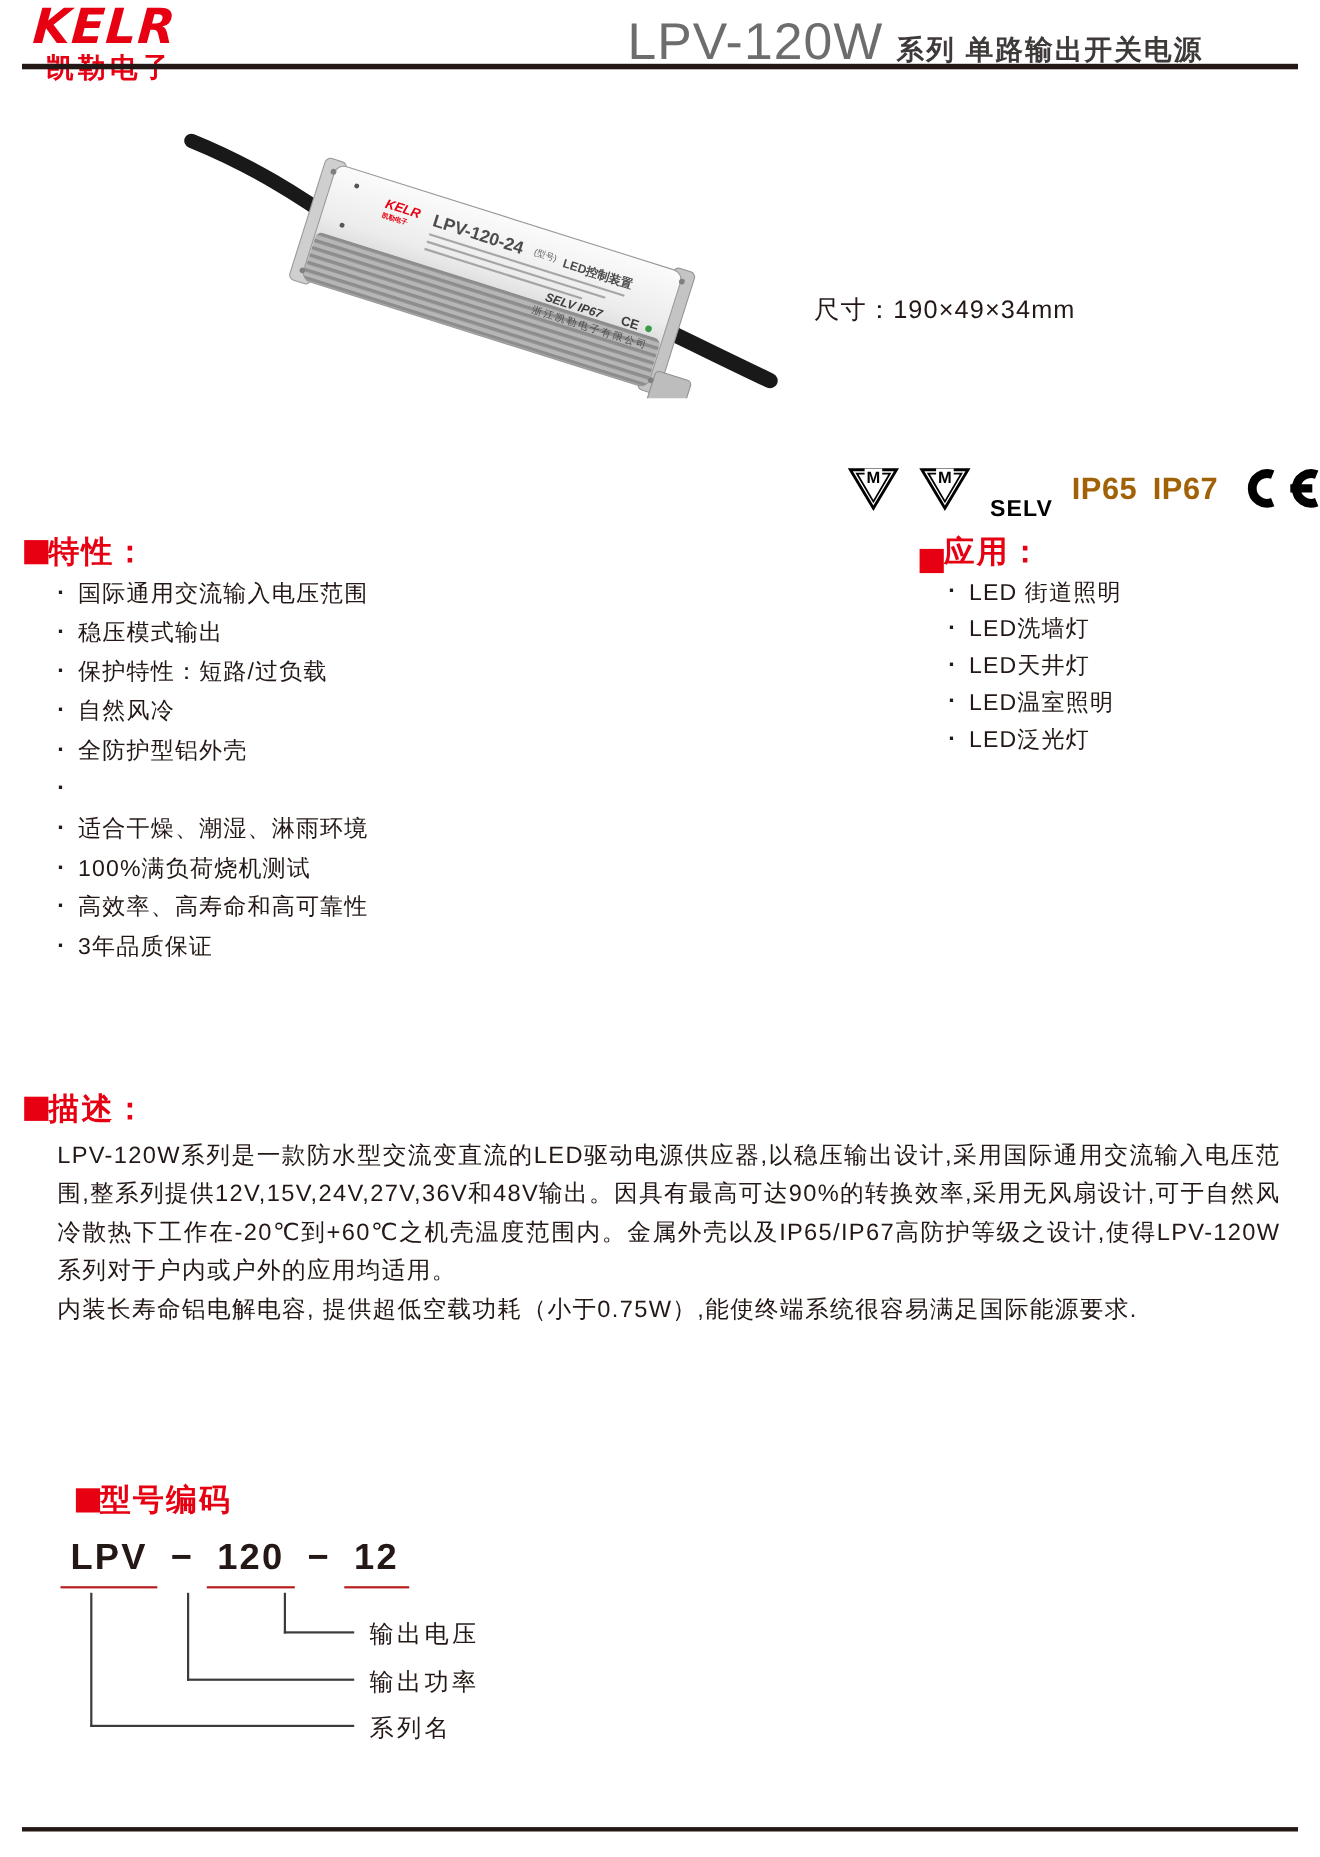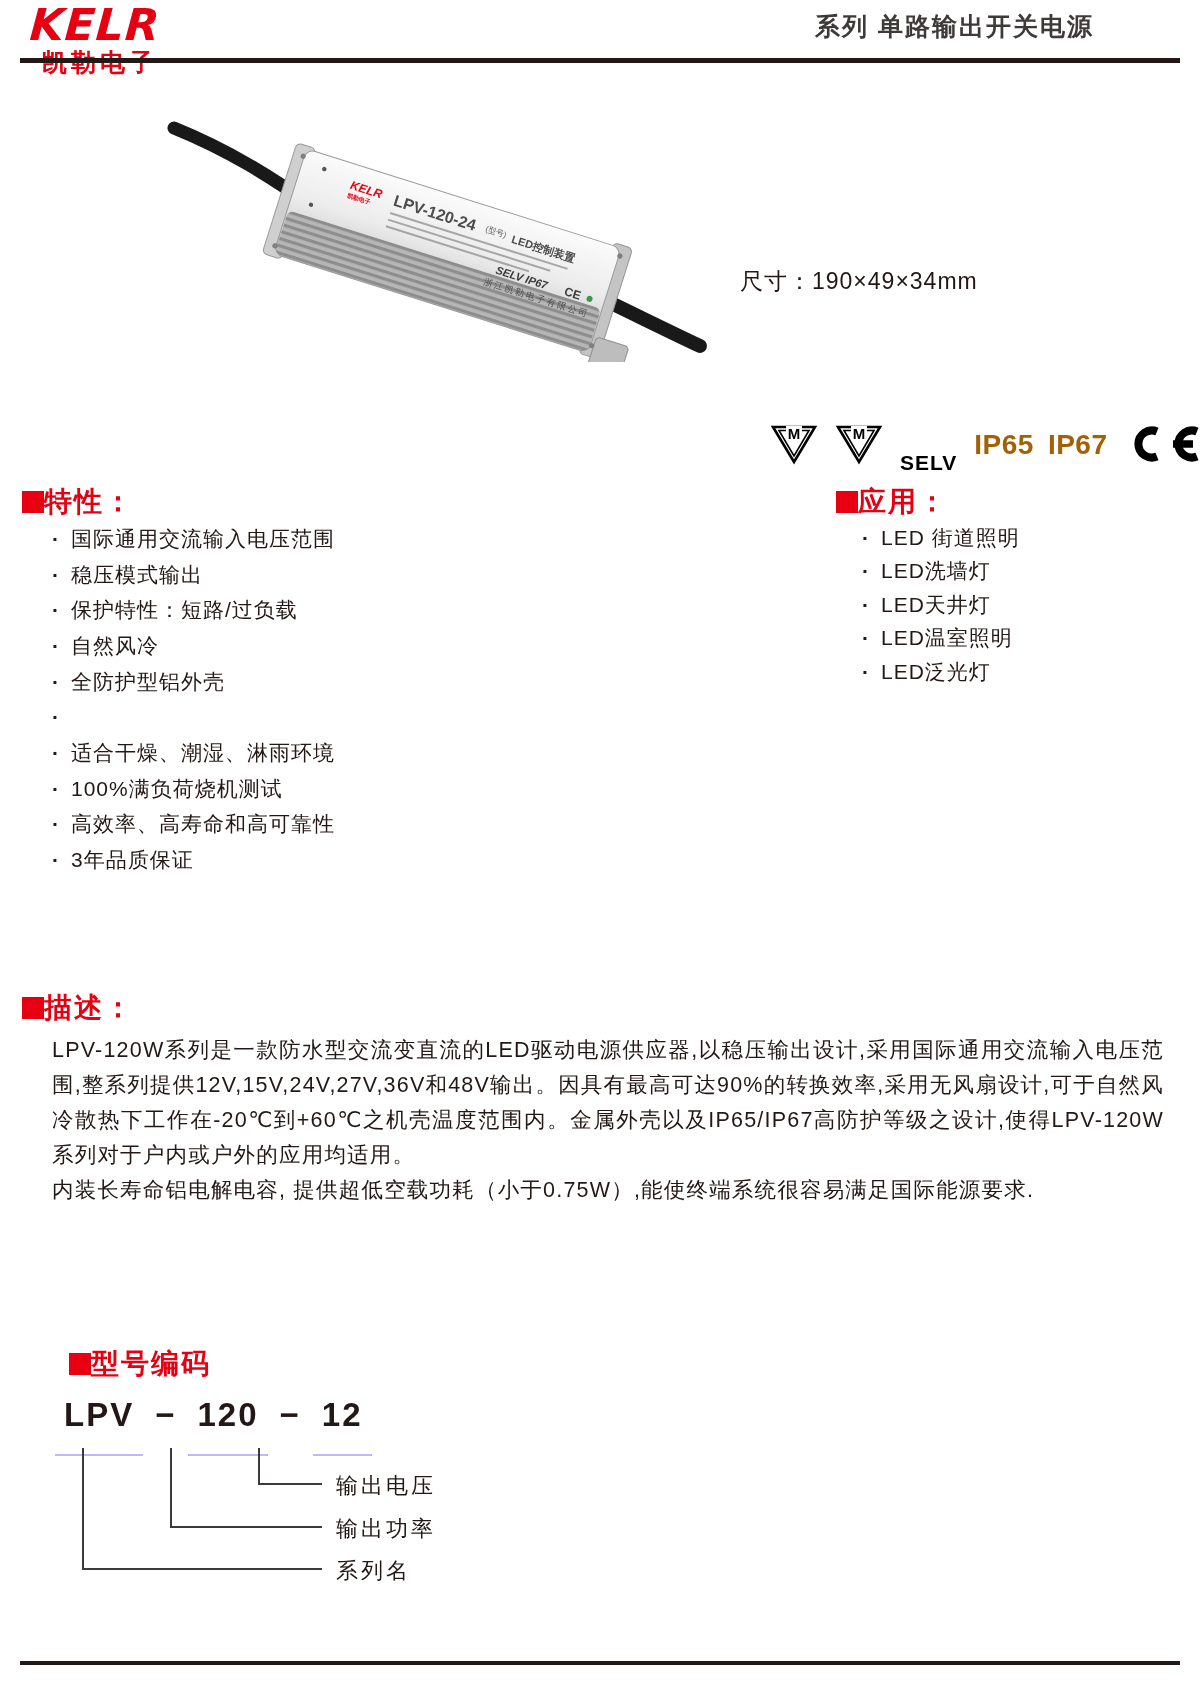--- a/index.html
+++ b/index.html
@@ -38,21 +38,21 @@
   .cert-selv { font-size:21px; font-weight:bold; color:#000; letter-spacing:1px; padding-top:4px;margin-top:34px; }
   .cert-ip { font-size:28px; font-weight:bold; color:#a16207; letter-spacing:0.5px; display:flex; gap:14px; padding-top:2px; }
 
   
   .heading {
     position:absolute; display:flex; align-items:center; 
     color:#e60012; font-size:28px; font-weight:bold; letter-spacing:2px; white-space:nowrap;
   }
   .heading .sq { width:22px; height:22px; background:#e60012; flex:0 0 auto; }
   .h-features { left:22px; top:483px; }
-  .h-apps     { left:836px; top:483px; }
+  .h-apps     { left:836px; top:483px;align-items:flex-end; }
   .h-desc     { left:22px; top:989px; }
   .h-coding   { left:22px; top:1345px;margin-left:47px; }
 
   
   .list { position:absolute; font-size:21px; color:#231815; letter-spacing:1px; }
   .features-list { left:52px; top:521px; }
   .features-list .li { height:35.7px; }
   .apps-list { left:862px; top:521px; }
   .apps-list .li { height:33.5px; }
   .li { display:flex; align-items:center; white-space:nowrap; }
@@ -64,41 +64,42 @@
     font-size:21.5px; line-height:35px; letter-spacing:1.2px;
     text-align:justify; color:#231815;
   }
   .desc p { margin:0; }
 
   
   .model-row {
     position:absolute; left:55px; top:1396px; display:flex; align-items:flex-start;
     font-size:33px; font-weight:bold; color:#231815; letter-spacing:2px;
   }
-  .model-row .tok { border-bottom:2px solid #c4b5fd; padding:0 9px 20px 9px; }
+  .model-row .tok { border-bottom:2px solid #b91c1c; padding:0 9px 8px 9px; }
   .model-row .dash { padding:0 12px; }
   .elbow { position:absolute; border-left:2px solid #3e3a39; border-bottom:2px solid #3e3a39; }
   .elbow-series  { left:82px;  top:1448px; width:240px; height:122px; }
   .elbow-power   { left:170px; top:1448px; width:152px; height:80px; }
   .elbow-voltage { left:258px; top:1448px; width:64px;  height:37px; }
   .diagram-label { position:absolute; left:336px; font-size:22px; color:#231815; letter-spacing:3px; white-space:nowrap; }
   .lbl-voltage { top:1471px; }
   .lbl-power   { top:1514px; }
   .lbl-series  { top:1556px; }
 </style>
 </head>
 <body>
 
 <div class="page">
 
   <div class="logo">
     <div class="logo-main">KELR</div>
     <div class="logo-sub">凯勒电子</div>
   </div>
   <div class="doc-title">
+    <span class="doc-title-model">LPV-120W</span>
     <span class="doc-title-suffix">系列 单路输出开关电源</span>
   </div>
   <div class="rule rule-top"></div>
 
   <div class="product-fig">
     <svg width="570" height="270" viewBox="0 0 570 270">
       <defs>
         <linearGradient id="bodyGrad" x1="0" y1="0" x2="0" y2="1">
           <stop offset="0" stop-color="#fbfbfb"></stop>
           <stop offset="0.45" stop-color="#ececec"></stop>

